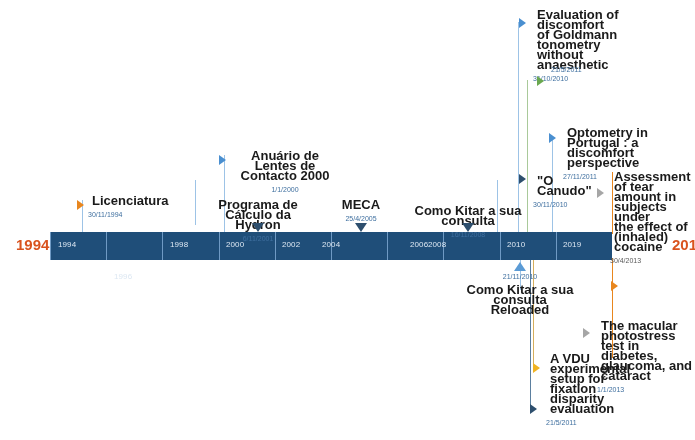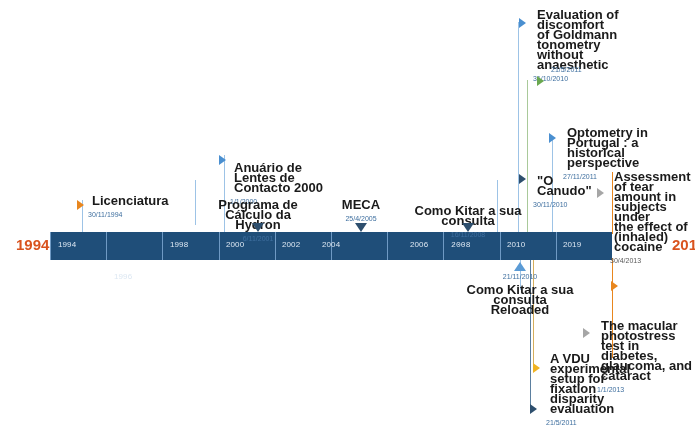--- a/index.html
+++ b/index.html
@@ -149,35 +149,35 @@
     <div class="axis-tick" style="left:449.6px;"></div>
     <div class="axis-tick" style="left:505.8px;"></div>
 
     <span class="axis-tick-label" style="left:8px;">1994</span>
     <span class="axis-tick-label" style="left:64px;margin-top:32px;">1996</span>
     <span class="axis-tick-label" style="left:120px;">1998</span>
     <span class="axis-tick-label" style="left:176px;">2000</span>
     <span class="axis-tick-label" style="left:232px;">2002</span>
     <span class="axis-tick-label" style="left:272px;">2004</span>
     <span class="axis-tick-label" style="left:344px;margin-left:16px;">2006</span>
-    <span class="axis-tick-label" style="left:401px;font-family:Liberation Mono, monospace;">2008</span>
+    <span class="axis-tick-label" style="left:378px;">2008</span>
     <span class="axis-tick-label" style="left:457px;">2010</span>
     <span class="axis-tick-label" style="left:513px;">2019</span>
   </div>
 
   <div class="end-cap left">1994</div>
   <div class="end-cap right">2013</div>
 
   <div class="event" style="left:88px; top:192px; width:105px;">
     <div class="ev-title">Licenciatura</div>
     <div class="ev-date">30/11/1994</div>
   </div>
   <div class="arrow-right" style="left:77px; top:200px; border-left-color:#e8861e;"></div>
 
-  <div class="event" style="left:230px; top:159px; width:110px;">
+  <div class="event" style="left:230px; top:147px; width:110px;text-align:center;">
     <div class="ev-title">Anuário de Lentes de
 Contacto 2000</div>
     <div class="ev-date">1/1/2000</div>
   </div>
   <div class="arrow-right" style="left:219px; top:155px; border-left-color:#4a8fd0;"></div>
 
   <div class="event center-label" style="left:196px; top:196px; width:124px;">
     <div class="ev-title">Programa de Cálculo da
 Hydron</div>
     <div class="ev-date">6/11/2001</div>
@@ -204,21 +204,21 @@
   </div>
   <div class="arrow-right" style="left:519px; top:18px; border-left-color:#4a8fd0;"></div>
 
   <div class="event" style="left:551px; top:64px; width:125px;">
     <div class="ev-date">21/5/2011</div>
   </div>
   <div class="arrow-right" style="left:537px; top:76px; border-left-color:#6aa84f;"></div>
 
   <div class="event" style="left:563px; top:124px; width:125px;">
     <div class="ev-title">Optometry in Portugal : a
-historical perspective</div>
+discomfort perspective</div>
     <div class="ev-date">27/11/2011</div>
   </div>
   <div class="arrow-right" style="left:549px; top:133px; border-left-color:#4a8fd0;"></div>
 
   <div class="event" style="left:533px; top:172px; width:60px;">
     <div class="ev-title">"O Canudo"</div>
     <div class="ev-date">30/11/2010</div>
   </div>
   <div class="arrow-right" style="left:519px; top:174px; border-left-color:#2e4f6e;"></div>
 

